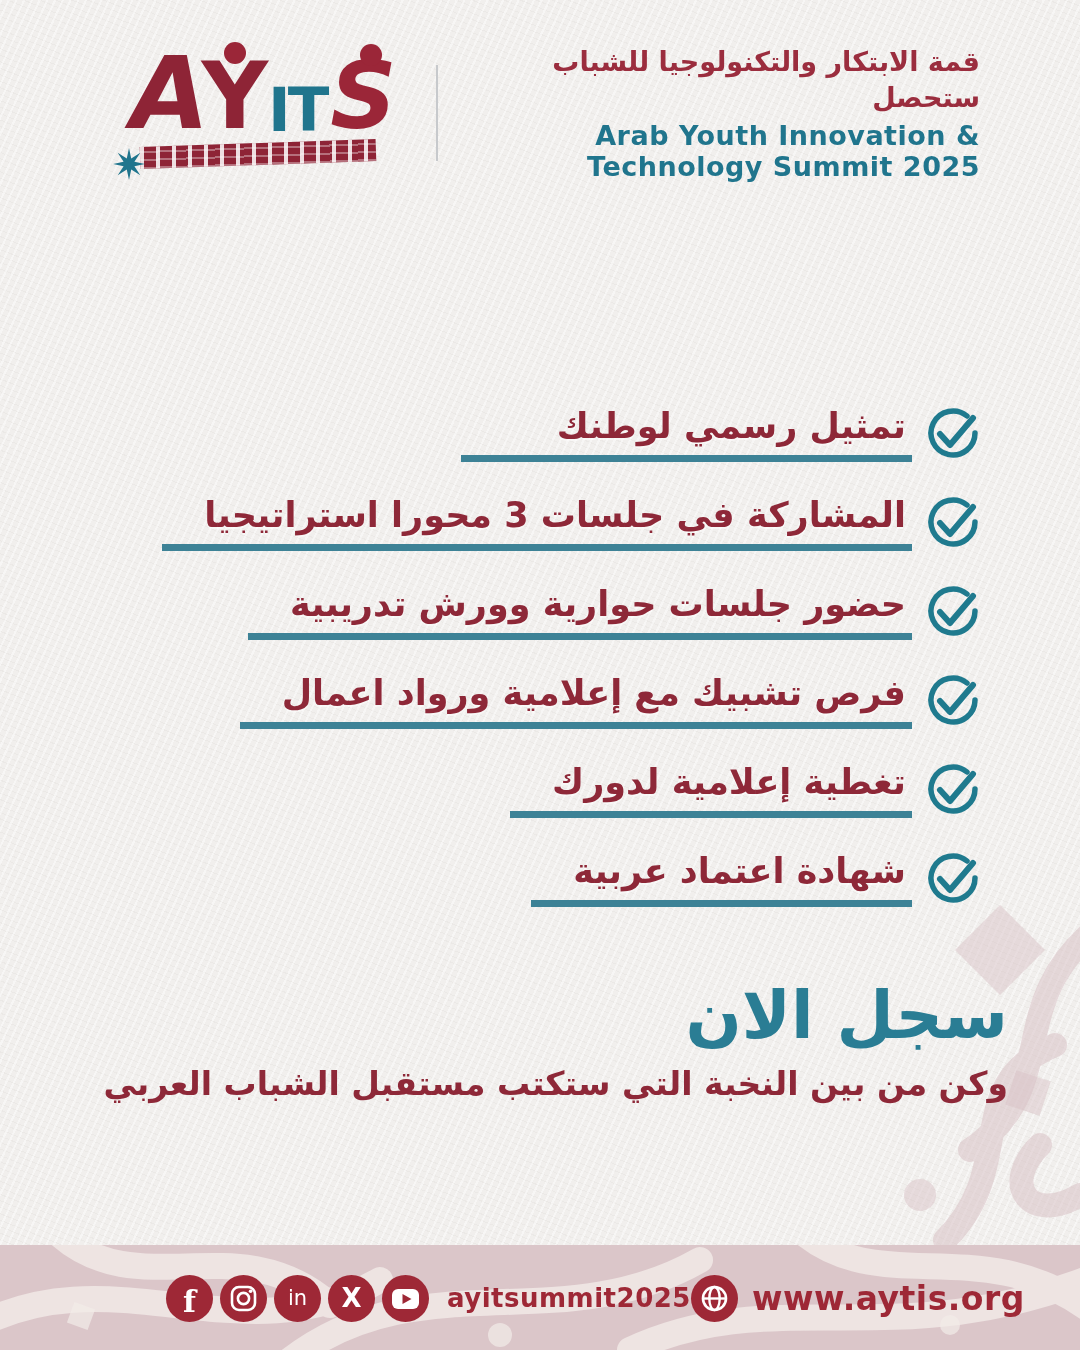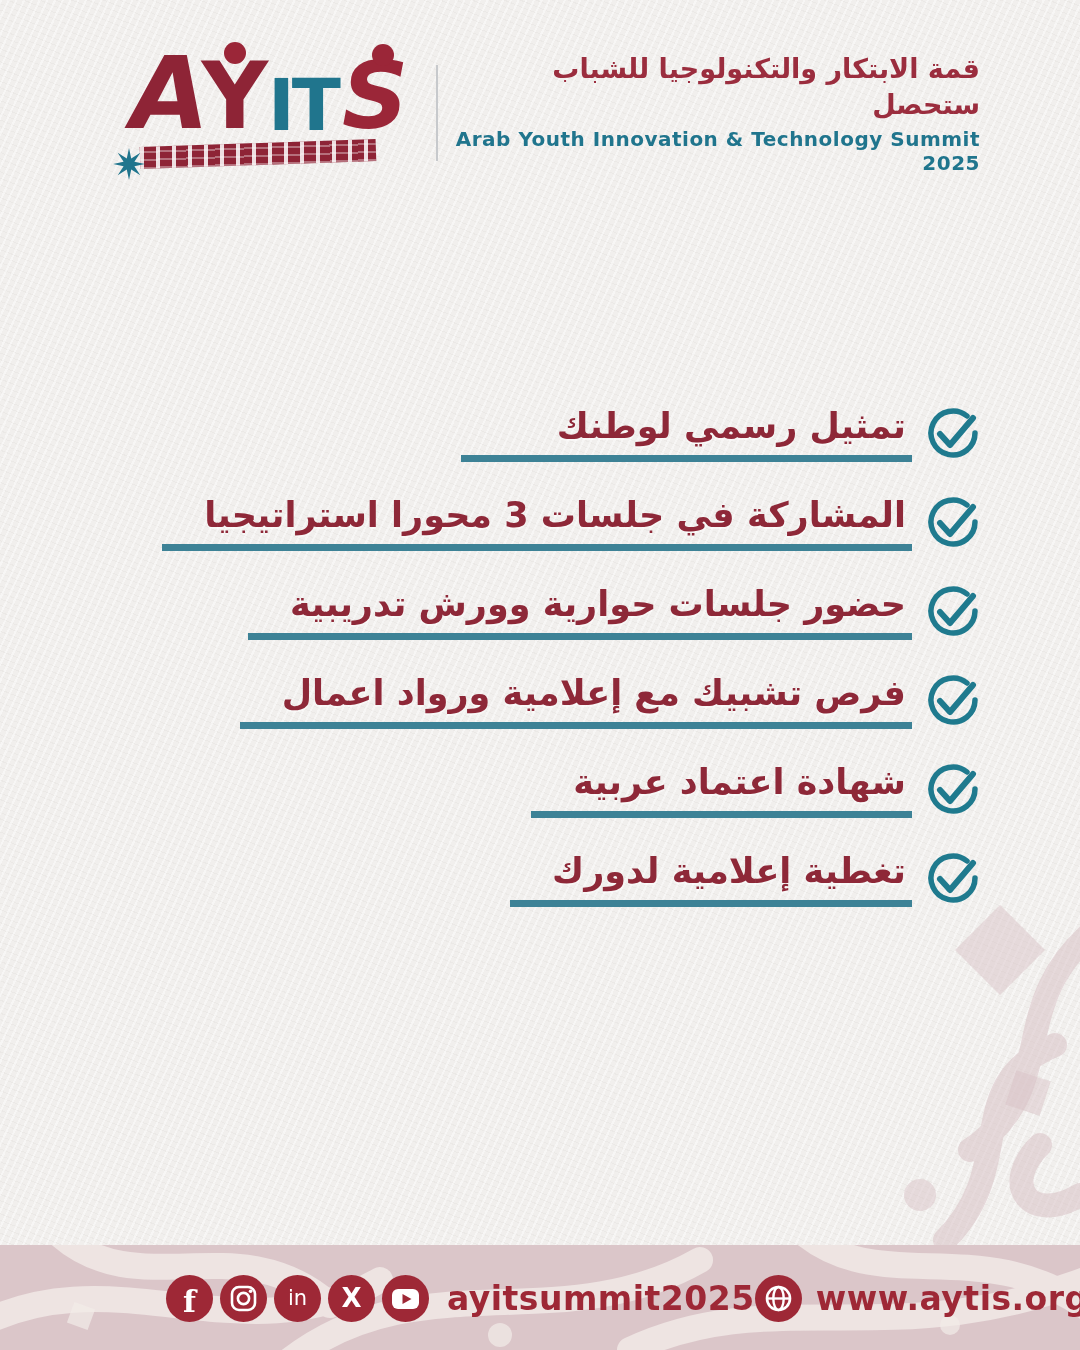--- a/index.html
+++ b/index.html
@@ -27,30 +27,30 @@
     transform:rotate(-2deg);
   }
   .letters{ position:absolute; left:18px; top:8px; display:flex; align-items:flex-end;
             font-weight:bold; line-height:.85; z-index:1; }
   .lA{ font-size:100px; color:#8e2436; transform:skewX(-10deg); }
   .lY{ position:relative; font-size:92px; color:#8e2436; margin-left:-6px; }
   .lY .pdot, .lS .pdot{
     position:absolute; width:22px; height:22px; border-radius:50%; background:#9b2638;
     top:-16px; left:50%; transform:translateX(-50%);
   }
-  .lIT{ font-size:72px; color:#20758d; letter-spacing:-3px; }
+  .lIT{ font-size:61px; color:#20758d; letter-spacing:-3px; }
   .lS{ position:relative; font-size:92px; color:#9b2638; font-style:italic; margin-left:4px; }
   .lS .pdot{ top:-14px; left:62%; }
   .star{ position:absolute; left:0px; bottom:2px; }
 
   .vdiv{ width:2px; height:96px; background:#c7c9cc; margin:0 16px 0 4px; }
 
   .titles{ flex:1; text-align:right; }
   .t-ar{ direction:rtl; color:#9b2d3e; font-weight:bold; font-size:27px; line-height:1.35; }
-  .t-en{ color:#20758d; font-weight:bold; font-size:20px; letter-spacing:.5px; margin-top:4px; }
+  .t-en{ color:#20758d; font-weight:bold; font-size:27px; letter-spacing:.5px; margin-top:4px; }
 
   
   .heading{
     position:absolute; top:302px; right:95px; left:30px;
     direction:rtl; text-align:right;
     color:#8e2838; font-weight:bold; font-size:56px;
     text-shadow:0 3px 0 rgba(255,255,255,.55);
   }
 
   
@@ -86,21 +86,21 @@
     display:flex; align-items:center; padding:0 100px 0 166px;
   }
   .social{ display:flex; gap:7px; align-items:center; }
   .icn{
     width:47px; height:47px; border-radius:50%; background:#9e2836; color:#fff;
     display:flex; align-items:center; justify-content:center; flex:0 0 auto;
   }
   .icn.fb span{ font-family:"DejaVu Serif", serif; font-weight:bold; font-size:30px; margin-top:6px; }
   .icn.li span{ font-weight:normal; font-size:21px; letter-spacing:0; }
   .icn.xx span{ font-weight:bold; font-size:26px; }
-  .handle{ margin-left:18px; color:#9e2836; font-weight:bold; font-size:33px; letter-spacing:.5px; }
+  .handle{ margin-left:18px; color:#9e2836; font-weight:bold; font-size:26px; letter-spacing:.5px; }
   .site{ margin-left:auto; display:flex; align-items:center; gap:14px; }
   .site-url{ color:#9e2836; font-weight:bold; font-size:33px; letter-spacing:.5px; }
 </style>
 </head>
 <body>
 
 <div class="poster">
 
   <svg class="pattern-right" viewBox="0 0 230 355" preserveAspectRatio="none">
     <g fill="none" stroke="#d9c2c6" stroke-width="24" stroke-linecap="round" opacity="0.55">
@@ -163,31 +163,35 @@
         <path d="M43 10 A22 22 0 1 0 51 27" fill="none" stroke="#1f7a8e" stroke-width="5.5" stroke-linecap="round"></path>
         <path d="M16 28 L26 39 L49 12" fill="none" stroke="#1f7a8e" stroke-width="6" stroke-linecap="round" stroke-linejoin="round"></path>
       </svg>
       <span class="btext">فرص تشبيك مع إعلامية ورواد اعمال</span>
     </li>
     <li>
       <svg class="check" viewBox="0 0 56 56">
         <path d="M43 10 A22 22 0 1 0 51 27" fill="none" stroke="#1f7a8e" stroke-width="5.5" stroke-linecap="round"></path>
         <path d="M16 28 L26 39 L49 12" fill="none" stroke="#1f7a8e" stroke-width="6" stroke-linecap="round" stroke-linejoin="round"></path>
       </svg>
+      <span class="btext">تغطية إعلامية لدورك</span>
+    </li>
+    <li>
+      <svg class="check" viewBox="0 0 56 56">
+        <path d="M43 10 A22 22 0 1 0 51 27" fill="none" stroke="#1f7a8e" stroke-width="5.5" stroke-linecap="round"></path>
+        <path d="M16 28 L26 39 L49 12" fill="none" stroke="#1f7a8e" stroke-width="6" stroke-linecap="round" stroke-linejoin="round"></path>
+      </svg>
       <span class="btext">شهادة اعتماد عربية</span>
     </li>
-    <li>
-      <svg class="check" viewBox="0 0 56 56">
-        <path d="M43 10 A22 22 0 1 0 51 27" fill="none" stroke="#1f7a8e" stroke-width="5.5" stroke-linecap="round"></path>
-        <path d="M16 28 L26 39 L49 12" fill="none" stroke="#1f7a8e" stroke-width="6" stroke-linecap="round" stroke-linejoin="round"></path>
-      </svg>
-      <span class="btext">تغطية إعلامية لدورك</span>
-    </li>
   </ul>
 
+  <div class="cta">
+    <div class="cta-title">سجل الان</div>
+    <div class="cta-sub">وكن من بين النخبة التي ستكتب مستقبل الشباب العربي</div>
+  </div>
 
   <div class="band">
     <svg viewBox="0 0 1080 105" preserveAspectRatio="none">
       <g fill="none" stroke="#f3ece9" stroke-width="26" stroke-linecap="round" opacity="0.8">
         <path d="M-30 85 C 110 5, 240 115, 380 35"></path>
         <path d="M290 115 C 420 15, 560 95, 700 15"></path>
         <path d="M630 105 C 780 35, 900 115, 1110 25"></path>
         <path d="M60 -10 C 140 60, 240 -20, 330 60"></path>
         <path d="M800 -15 C 880 55, 980 -15, 1090 65"></path>
       </g>

